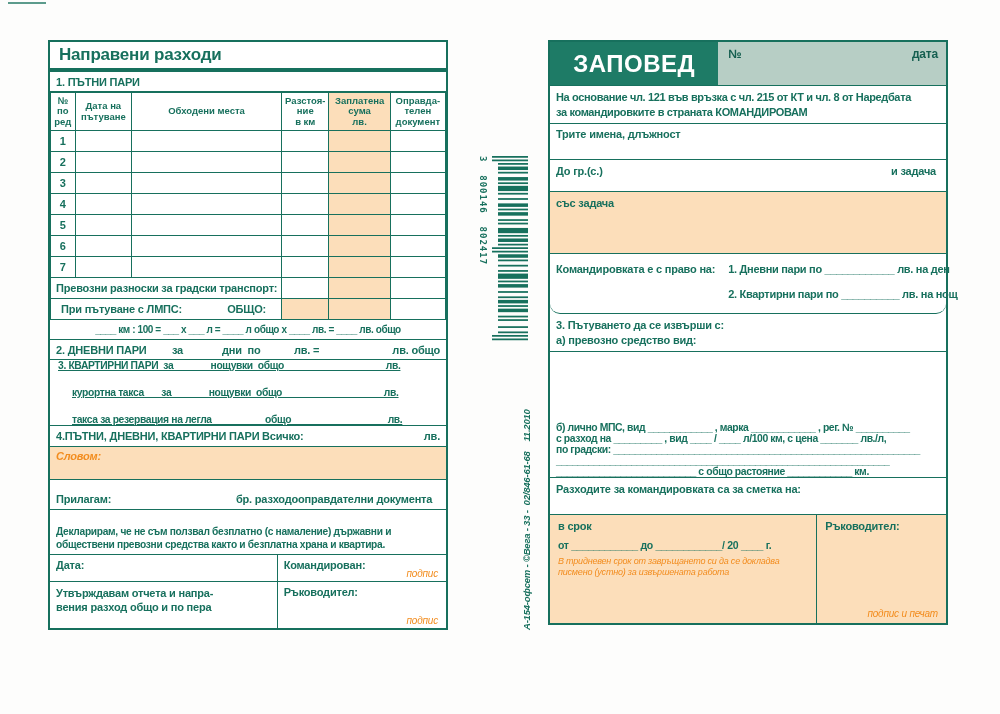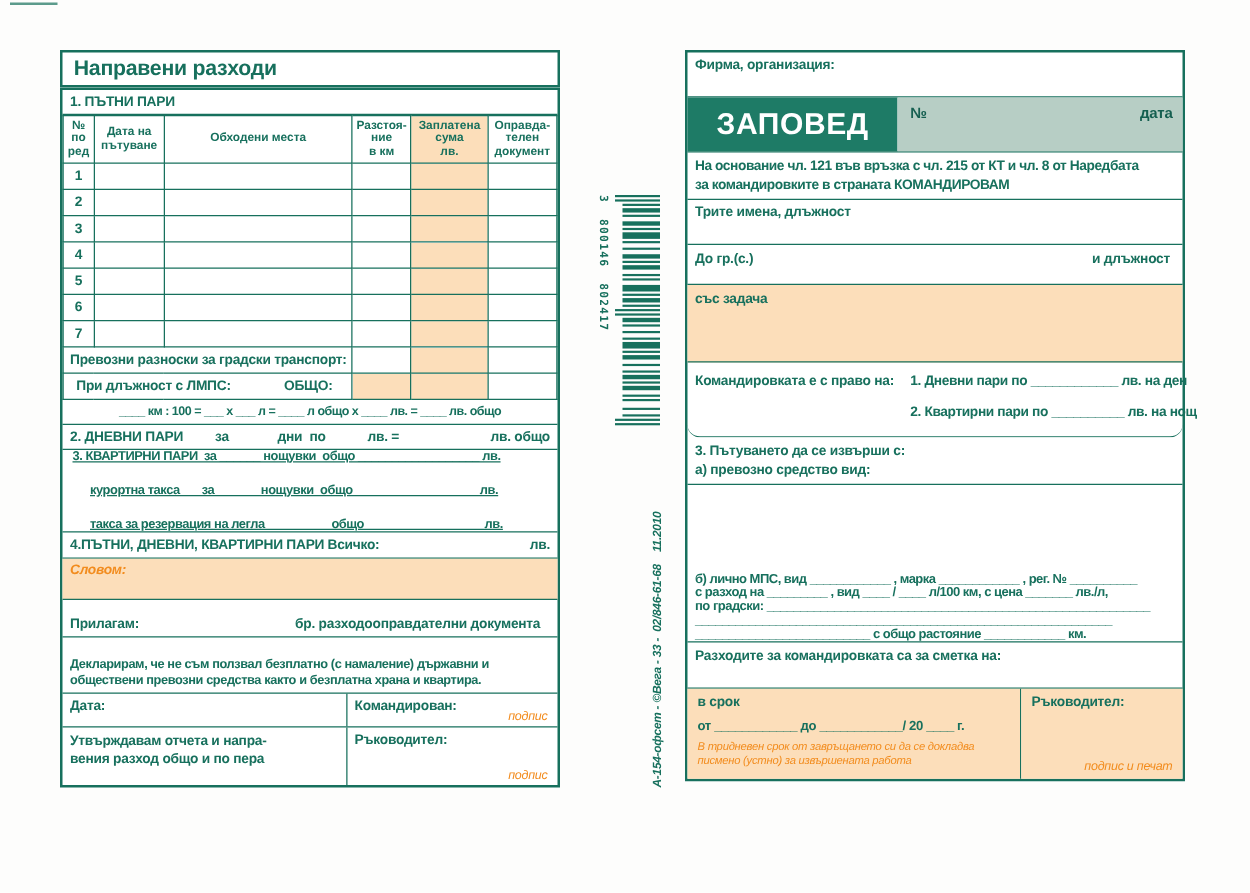--- a/index.html
+++ b/index.html
@@ -194,21 +194,21 @@
           </tr>
         <tr>
           <td colspan="3" class="lbl">Превозни разноски за градски транспорт:</td>
           <td></td>
             <td class="peach"></td>
             <td></td>
         </tr>
         <tr>
           <td colspan="3" class="lbl">
             <div class="lmps-flex">
-              <span>При длъжност с ЛМПС:</span>
+              <span>При пътуване с ЛМПС:</span>
               <span>ОБЩО:</span>
             </div>
           </td>
           <td class="peach"></td>
           <td class="peach"></td>
           <td></td>
         </tr>
       </tbody>
     </table>
 
@@ -313,23 +313,20 @@
         <rect x="170.21" y="0" width="1.75" height="30" fill="#17705d"></rect>
         <rect x="175.47" y="0" width="1.75" height="30" fill="#17705d"></rect>
         <rect x="178.98" y="0" width="1.75" height="36" fill="#17705d"></rect>
         <rect x="182.49" y="0" width="1.75" height="36" fill="#17705d"></rect>
       </svg>
     <div class="bc-digits">3  800146  802417</div>
   </div>
   <div class="imprint">А-154-офсет - ©Вега - 33 -  02/846-61-68    11.2010</div>
 
   <div class="r-main box page">
-    <div class="frow f-firma">
-      <span>Фирма, организация:</span>
-    </div>
 
     <div class="frow f-banner">
       <div class="banner-dark">
         <span>ЗАПОВЕД</span>
       </div>
       <div class="banner-sage">
         <span>№</span>
         <span>дата</span>
       </div>
     </div>
@@ -338,21 +335,21 @@
       <span>На основание чл. 121 във връзка с чл. 215 от КТ и чл. 8 от Наредбата
 за командировките в страната КОМАНДИРОВАМ</span>
     </div>
 
     <div class="frow f-trite">
       <span>Трите имена, длъжност</span>
     </div>
 
     <div class="frow f-do">
       <span>До  гр.(с.)</span>
-      <span>и  длъжност</span>
+      <span>и  задача</span>
     </div>
 
     <div class="frow f-zadacha">
       <span>със задача</span>
     </div>
 
     <div class="frow f-pravo">
       <span class="plabel">Командировката е с право на:</span>
       <span class="line1">1. Дневни пари по ____________ лв. на ден</span>
       <span class="line2">2. Квартирни пари по __________ лв. на нощ</span>

